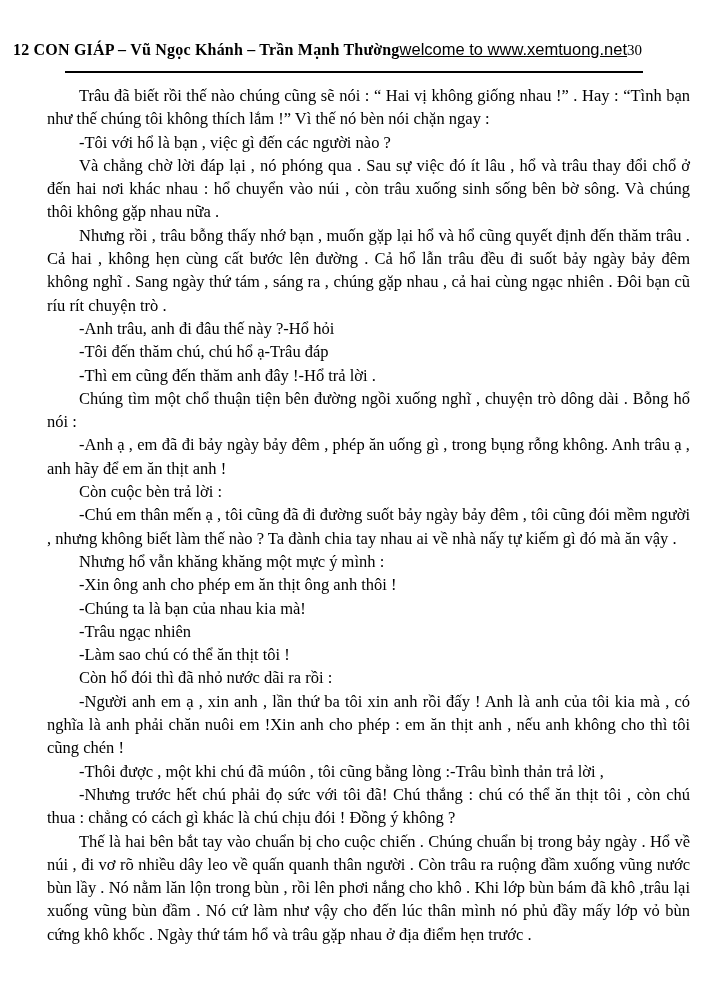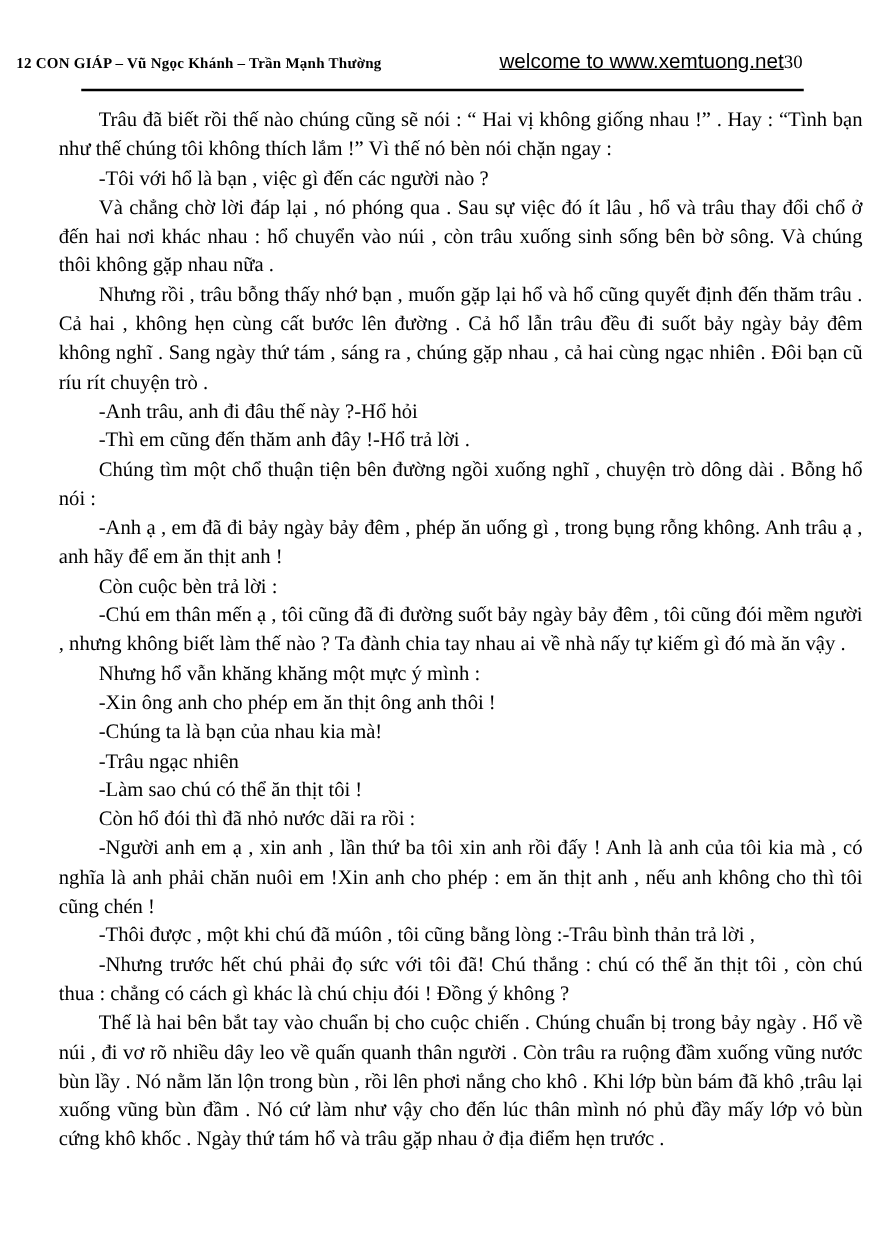--- a/index.html
+++ b/index.html
@@ -23,21 +23,21 @@
   .header-row {
     display: flex;
     align-items: baseline;
     padding-left: 13px;
     padding-right: 60px;
     white-space: nowrap;
   }
   .header-title {
     font-family: "Liberation Serif", serif;
     font-weight: bold;
-    font-size: 12px;
+    font-size: 16px;
     letter-spacing: 0.2px;
   }
   .header-link {
     margin-left: auto;
     font-family: "Liberation Sans", sans-serif;
     font-size: 16.5px;
     color: #000000;
     text-decoration: underline;
     text-align: right;
   }
@@ -73,20 +73,21 @@
     <span class="header-link">welcome to www.xemtuong.net</span>
     <span class="header-pagenum">30</span>
   </div>
   <div class="divider"></div>
   <div class="content">
     <p>Trâu đã biết rồi thế nào chúng cũng sẽ nói : “ Hai vị không giống nhau !” . Hay : “Tình bạn như thế chúng tôi không thích lắm !” Vì thế nó bèn nói chặn ngay :</p>
     <p>-Tôi với hổ là bạn , việc gì đến các người nào ?</p>
     <p>Và chẳng chờ lời đáp  lại , nó phóng qua . Sau sự việc đó ít lâu , hổ và trâu thay đổi chổ ở đến hai nơi khác nhau : hổ chuyển vào núi , còn trâu xuống sinh sống bên bờ sông. Và chúng thôi không gặp nhau nữa .</p>
     <p>Nhưng rồi , trâu bỗng thấy nhớ bạn , muốn gặp lại hổ và hổ cũng quyết định đến thăm trâu . Cả hai , không hẹn cùng cất bước lên đường . Cả hổ lẫn trâu đều đi suốt bảy ngày bảy đêm không nghĩ . Sang ngày thứ tám , sáng ra , chúng gặp nhau , cả hai cùng ngạc nhiên . Đôi bạn cũ ríu rít chuyện trò .</p>
     <p>-Anh trâu, anh đi đâu thế này ?-Hổ hỏi</p>
+    <p>-Tôi đến thăm chú, chú hổ ạ-Trâu đáp</p>
     <p>-Thì em cũng đến thăm anh đây !-Hổ trả lời .</p>
     <p>Chúng tìm một chổ thuận tiện bên đường ngồi xuống nghĩ , chuyện trò dông dài . Bỗng hổ nói :</p>
     <p>-Anh ạ , em đã đi bảy ngày bảy đêm , phép ăn uống gì , trong bụng rỗng không. Anh trâu ạ , anh hãy để em ăn thịt anh !</p>
     <p>Còn cuộc bèn trả lời :</p>
     <p>-Chú em thân mến ạ , tôi cũng đã đi đường suốt bảy ngày bảy đêm , tôi cũng đói mềm người , nhưng không biết làm thế nào ? Ta đành chia tay nhau ai về nhà nấy tự kiếm gì đó mà ăn vậy .</p>
     <p>Nhưng hổ vẫn khăng khăng một mực ý mình :</p>
     <p>-Xin ông anh cho phép em ăn thịt ông anh thôi !</p>
     <p>-Chúng ta là bạn của nhau kia mà!</p>
     <p>-Trâu ngạc nhiên</p>
     <p>-Làm sao chú có thể ăn thịt tôi !</p>

